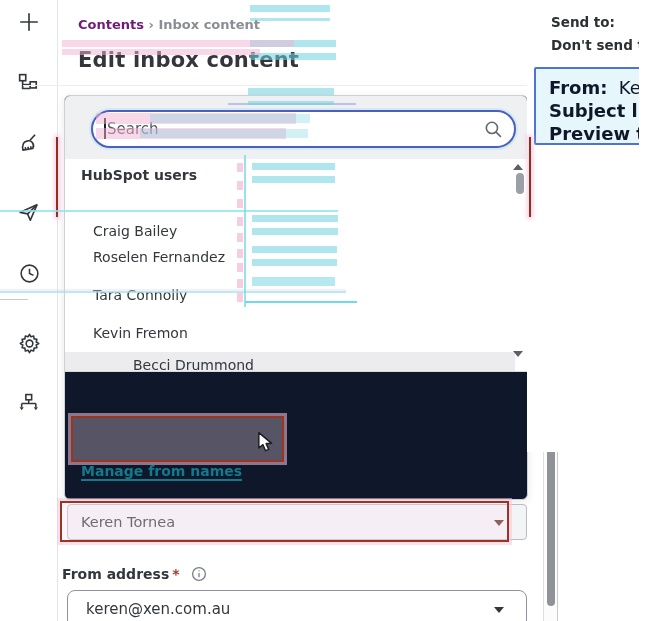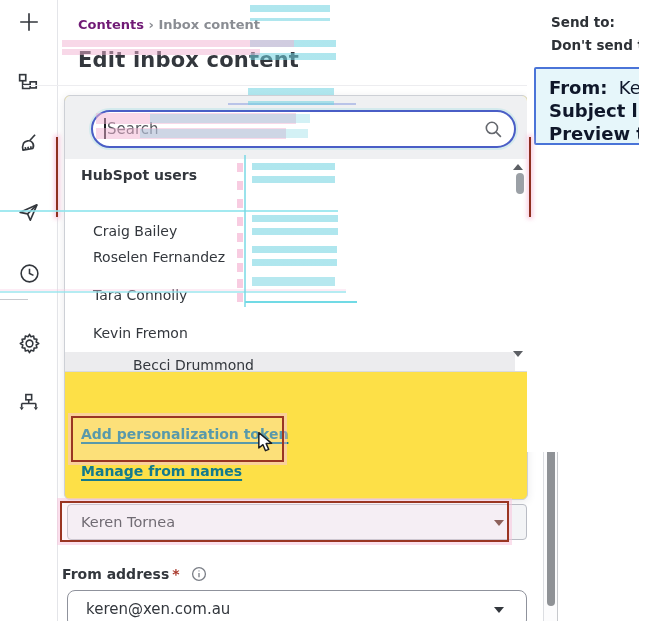--- a/index.html
+++ b/index.html
@@ -10,21 +10,21 @@
   .sidebar{left:0;top:0;width:57px;height:621px;background:#fff;border-right:1px solid #e4e5e9;}
   .side-icon{position:absolute;left:18px;width:24px;height:24px;cursor:pointer;}
   .side-divider{position:absolute;left:0;top:299px;width:28px;height:1px;background:#c8c9ce;}
   
   .breadcrumb{left:78px;top:17px;font-size:13px;font-weight:700;white-space:nowrap;}
   .breadcrumb .crumb-current,.breadcrumb .sep{color:#8a8d93;}
   .breadcrumb .crumb-root{color:#701a75;}
   .page-title{left:78px;top:48px;font-size:21px;font-weight:800;letter-spacing:.2px;}
   .hairline{background:#ededf0;height:1px;}
   
-  .card{left:64px;top:95px;width:464px;height:405px;background:#fde047;border:1px solid #cdd0d6;
+  .card{left:64px;top:95px;width:464px;height:405px;background:#0f172a;border:1px solid #cdd0d6;
         border-radius:6px;box-shadow:0 2px 8px rgba(40,44,60,.10);box-sizing:border-box;}
   .card-top{position:absolute;left:0;top:0;width:100%;height:63px;background:#eff0f2;
             border-radius:5px 5px 0 0;border-bottom:1px solid #e2e3e6;}
   .search-wrap{position:absolute;left:26px;top:14px;width:425px;height:38px;}
   .search-input{width:100%;height:100%;box-sizing:border-box;border:2px solid #4a5ec6;border-radius:19px;
         background:#fff;padding:0 40px 0 14px;font-size:15px;color:#33373d;outline:none;
         font-family:"DejaVu Sans","Liberation Sans",sans-serif;box-shadow:0 0 0 2px rgba(150,222,226,.30);}
   .search-input::placeholder{color:#55585e;opacity:1;}
   .text-caret{position:absolute;left:13px;top:8px;width:1.5px;height:21px;background:#1b1d21;}
   .search-icon{position:absolute;right:13px;top:10px;}
@@ -159,21 +159,20 @@
       <div class="list-item" style="top:198px;margin-left:40px;">Becci Drummond</div>
       <div class="abs" style="left:448px;top:5px;">
           <div class="tri-up"></div>
         </div>
       <div class="mini-scroll-thumb"></div>
       <div class="abs" style="left:448px;top:192px;">
           <div class="tri-down"></div>
         </div>
     </div>
 
-    <div class="action-link" style="top:330px;">Add personalization token</div>
     <div class="action-link" style="top:367px;">Manage from names</div>
   </div>
 
   <div class="anno-box" style="left:71px;top:416px;width:209px;height:42px;"></div>
   <div class="cursor-icon" style="left:257px;top:432px;">
     <svg width="17" height="20" viewBox="0 0 12 15">
         <path d="M1 0.5 L1 12 L4.1 9.5 L6 14 L8.4 13 L6.5 8.7 L10.6 8.5 Z" fill="#fff" stroke="#1b1d21" stroke-width="1.1" stroke-linejoin="round"></path>
       </svg>
   </div>
 

